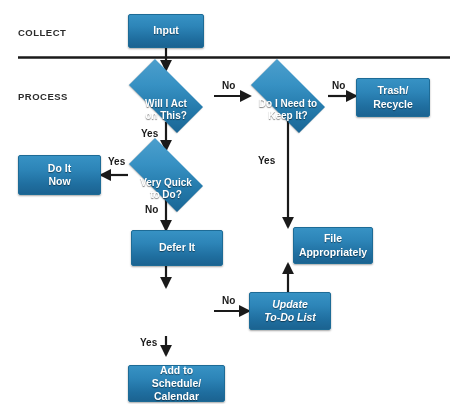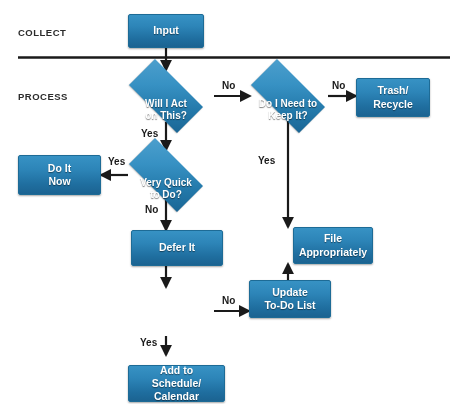--- a/index.html
+++ b/index.html
@@ -180,21 +180,21 @@
   <div class="node-box" style="left:131px; top:230px; width:92px; height:36px;">
     <span class="lbl">Defer It</span>
   </div>
 
   <div class="node-box" style="left:248px; top:227px; width:80px; height:37px;margin-left:45px;">
     <span class="lbl">File
 Appropriately</span>
   </div>
 
 
-  <div class="node-box" style="left:249px; top:280px; width:82px; height:38px;">
+  <div class="node-box" style="left:249px; top:292px; width:82px; height:38px;font-style:italic;">
     <span class="lbl">Update
 To-Do List</span>
   </div>
 
   <div class="node-box" style="left:128px; top:365px; width:97px; height:37px;">
     <span class="lbl">Add to Schedule/
 Calendar</span>
   </div>
 
   <div class="edge-label" style="left:222px; top:80px;">No</div>

